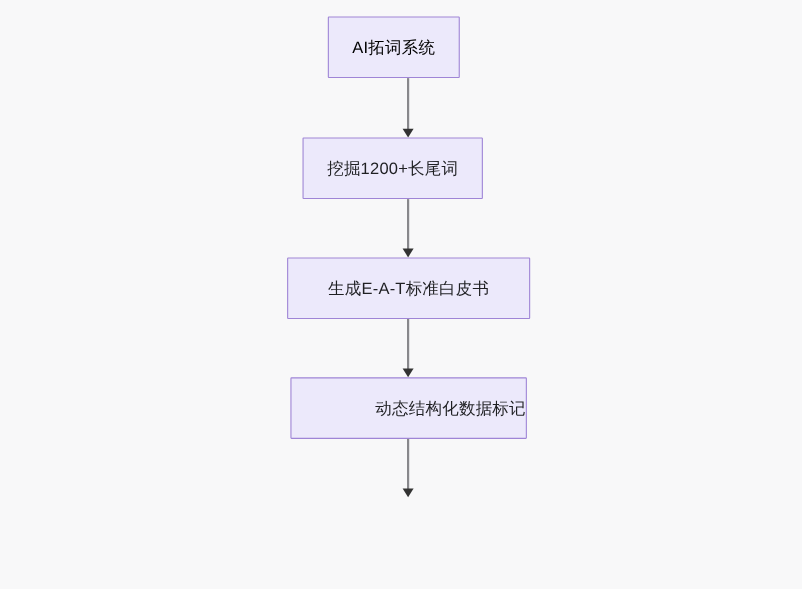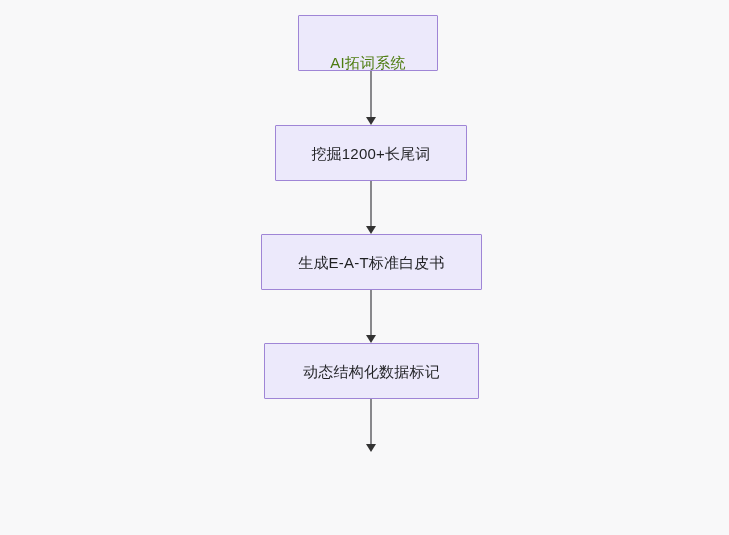--- a/index.html
+++ b/index.html
@@ -58,48 +58,48 @@
     border-left: 5px solid transparent;
     border-right: 5px solid transparent;
     border-top: 8px solid #333333;
   }
 </style>
 </head>
 <body style="background: rgb(248, 248, 249);">
 
 <div id="flowchart-canvas">
 
-  <div class="node" id="node-1" style="left: 298px; top: 15px; width: 140px; height: 56px; background: rgb(236, 233, 251); border-color: rgb(159, 133, 214); color: #4d7c0f; align-items: flex-end;">
+  <div class="node" id="node-1" style="left: 298px; top: 15px; width: 120px; height: 56px; background: rgb(236, 233, 251); border-color: rgb(159, 133, 214); color: #000000;">
     <span class="node-label">AI拓词系统</span>
   </div>
 
   <div class="edge" id="edge-1" style="left: 360px; top: 71px; height: 54px;">
     <div class="edge-line" style="height: 47px; background: rgb(136, 136, 140);"></div>
     <div class="edge-head" style="top: 46px; border-top-color: rgb(51, 51, 51);"></div>
   </div>
 
-  <div class="node" id="node-2" style="left: 275px; top: 125px; width: 192px; height: 56px; background: rgb(236, 233, 251); border-color: rgb(159, 133, 214); color: rgb(31, 32, 35);">
+  <div class="node" id="node-2" style="left: 275px; top: 125px; width: 164px; height: 56px; background: rgb(236, 233, 251); border-color: rgb(159, 133, 214); color: rgb(31, 32, 35);">
     <span class="node-label">挖掘1200+长尾词</span>
   </div>
 
   <div class="edge" id="edge-2" style="left: 360px; top: 181px; height: 53px;">
     <div class="edge-line" style="height: 46px; background: rgb(136, 136, 140);"></div>
     <div class="edge-head" style="top: 45px; border-top-color: rgb(51, 51, 51);"></div>
   </div>
 
   <div class="node" id="node-3" style="left: 261px; top: 234px; width: 221px; height: 56px; background: rgb(236, 233, 251); border-color: rgb(159, 133, 214); color: rgb(31, 32, 35); text-align: right;">
     <span class="node-label">生成E-A-T标准白皮书</span>
   </div>
 
   <div class="edge" id="edge-3" style="left: 360px; top: 290px; height: 53px;">
     <div class="edge-line" style="height: 46px; background: rgb(136, 136, 140);"></div>
     <div class="edge-head" style="top: 45px; border-top-color: rgb(51, 51, 51);"></div>
   </div>
 
-  <div class="node" id="node-4" style="left: 264px; top: 343px; width: 215px; height: 56px; background: rgb(236, 233, 251); border-color: rgb(159, 133, 214); color: rgb(31, 32, 35);">
+  <div class="node" id="node-4" style="left: 264px; top: 343px; width: 215px; height: 56px; background: rgb(236, 233, 251); border-color: rgb(159, 133, 214); color: rgb(31, 32, 35); justify-content: flex-end;">
     <span class="node-label">动态结构化数据标记</span>
   </div>
 
   <div class="edge" id="edge-4" style="left: 360px; top: 399px; height: 53px;">
     <div class="edge-line" style="height: 46px; background: rgb(136, 136, 140);"></div>
     <div class="edge-head" style="top: 45px; border-top-color: rgb(51, 51, 51);"></div>
   </div>
 
 
 </div>

